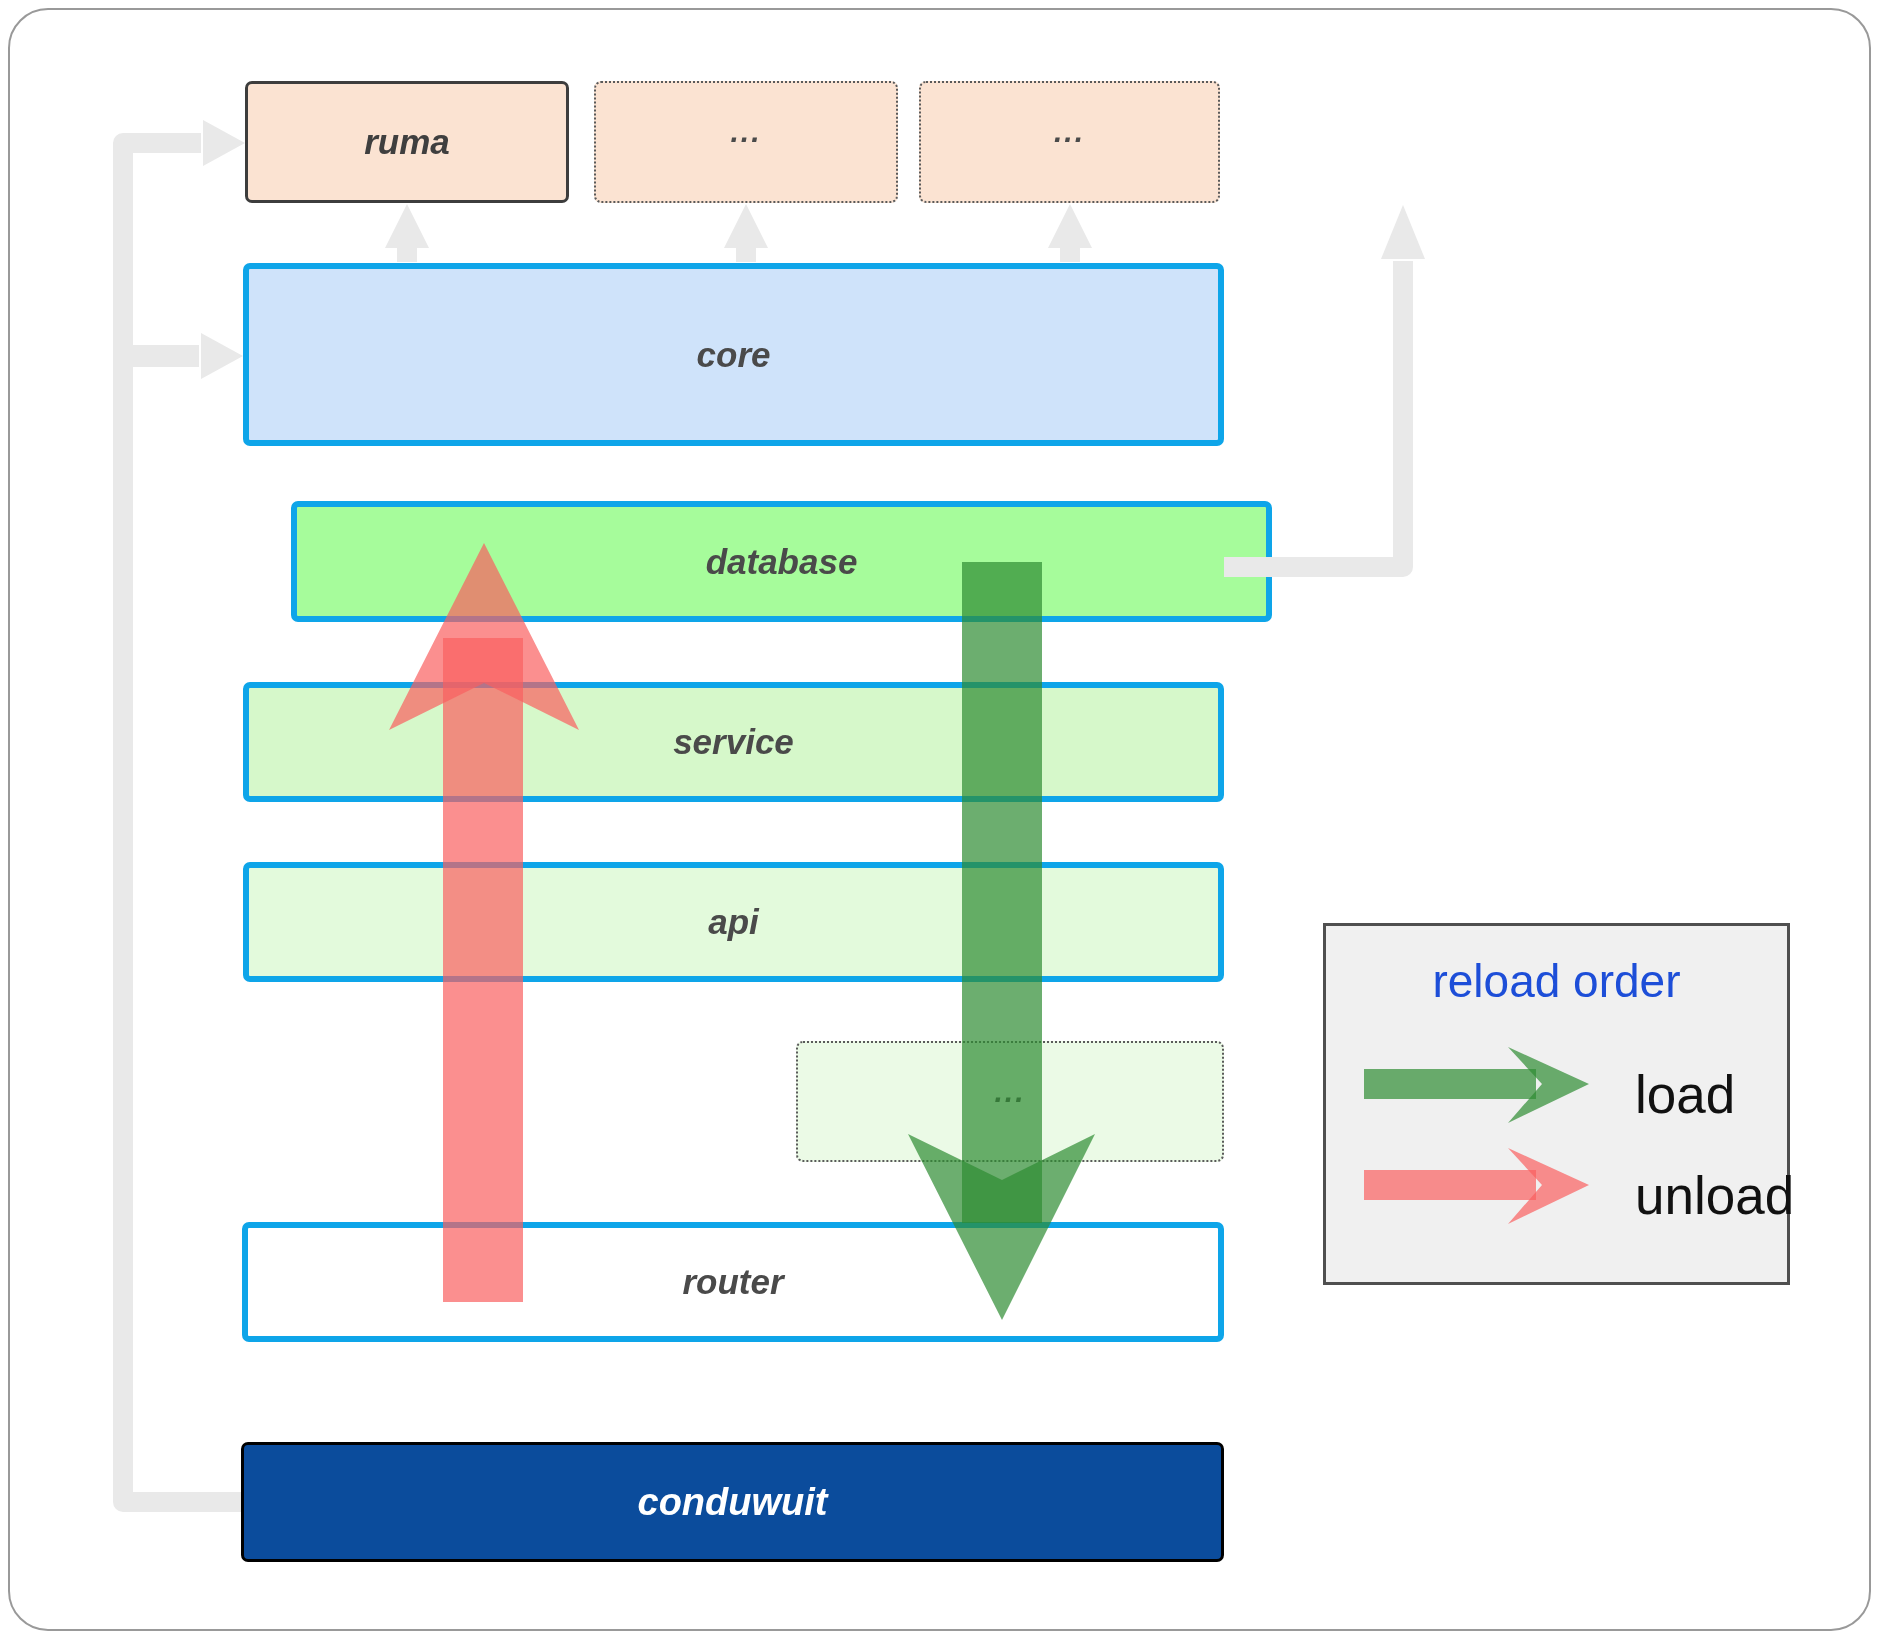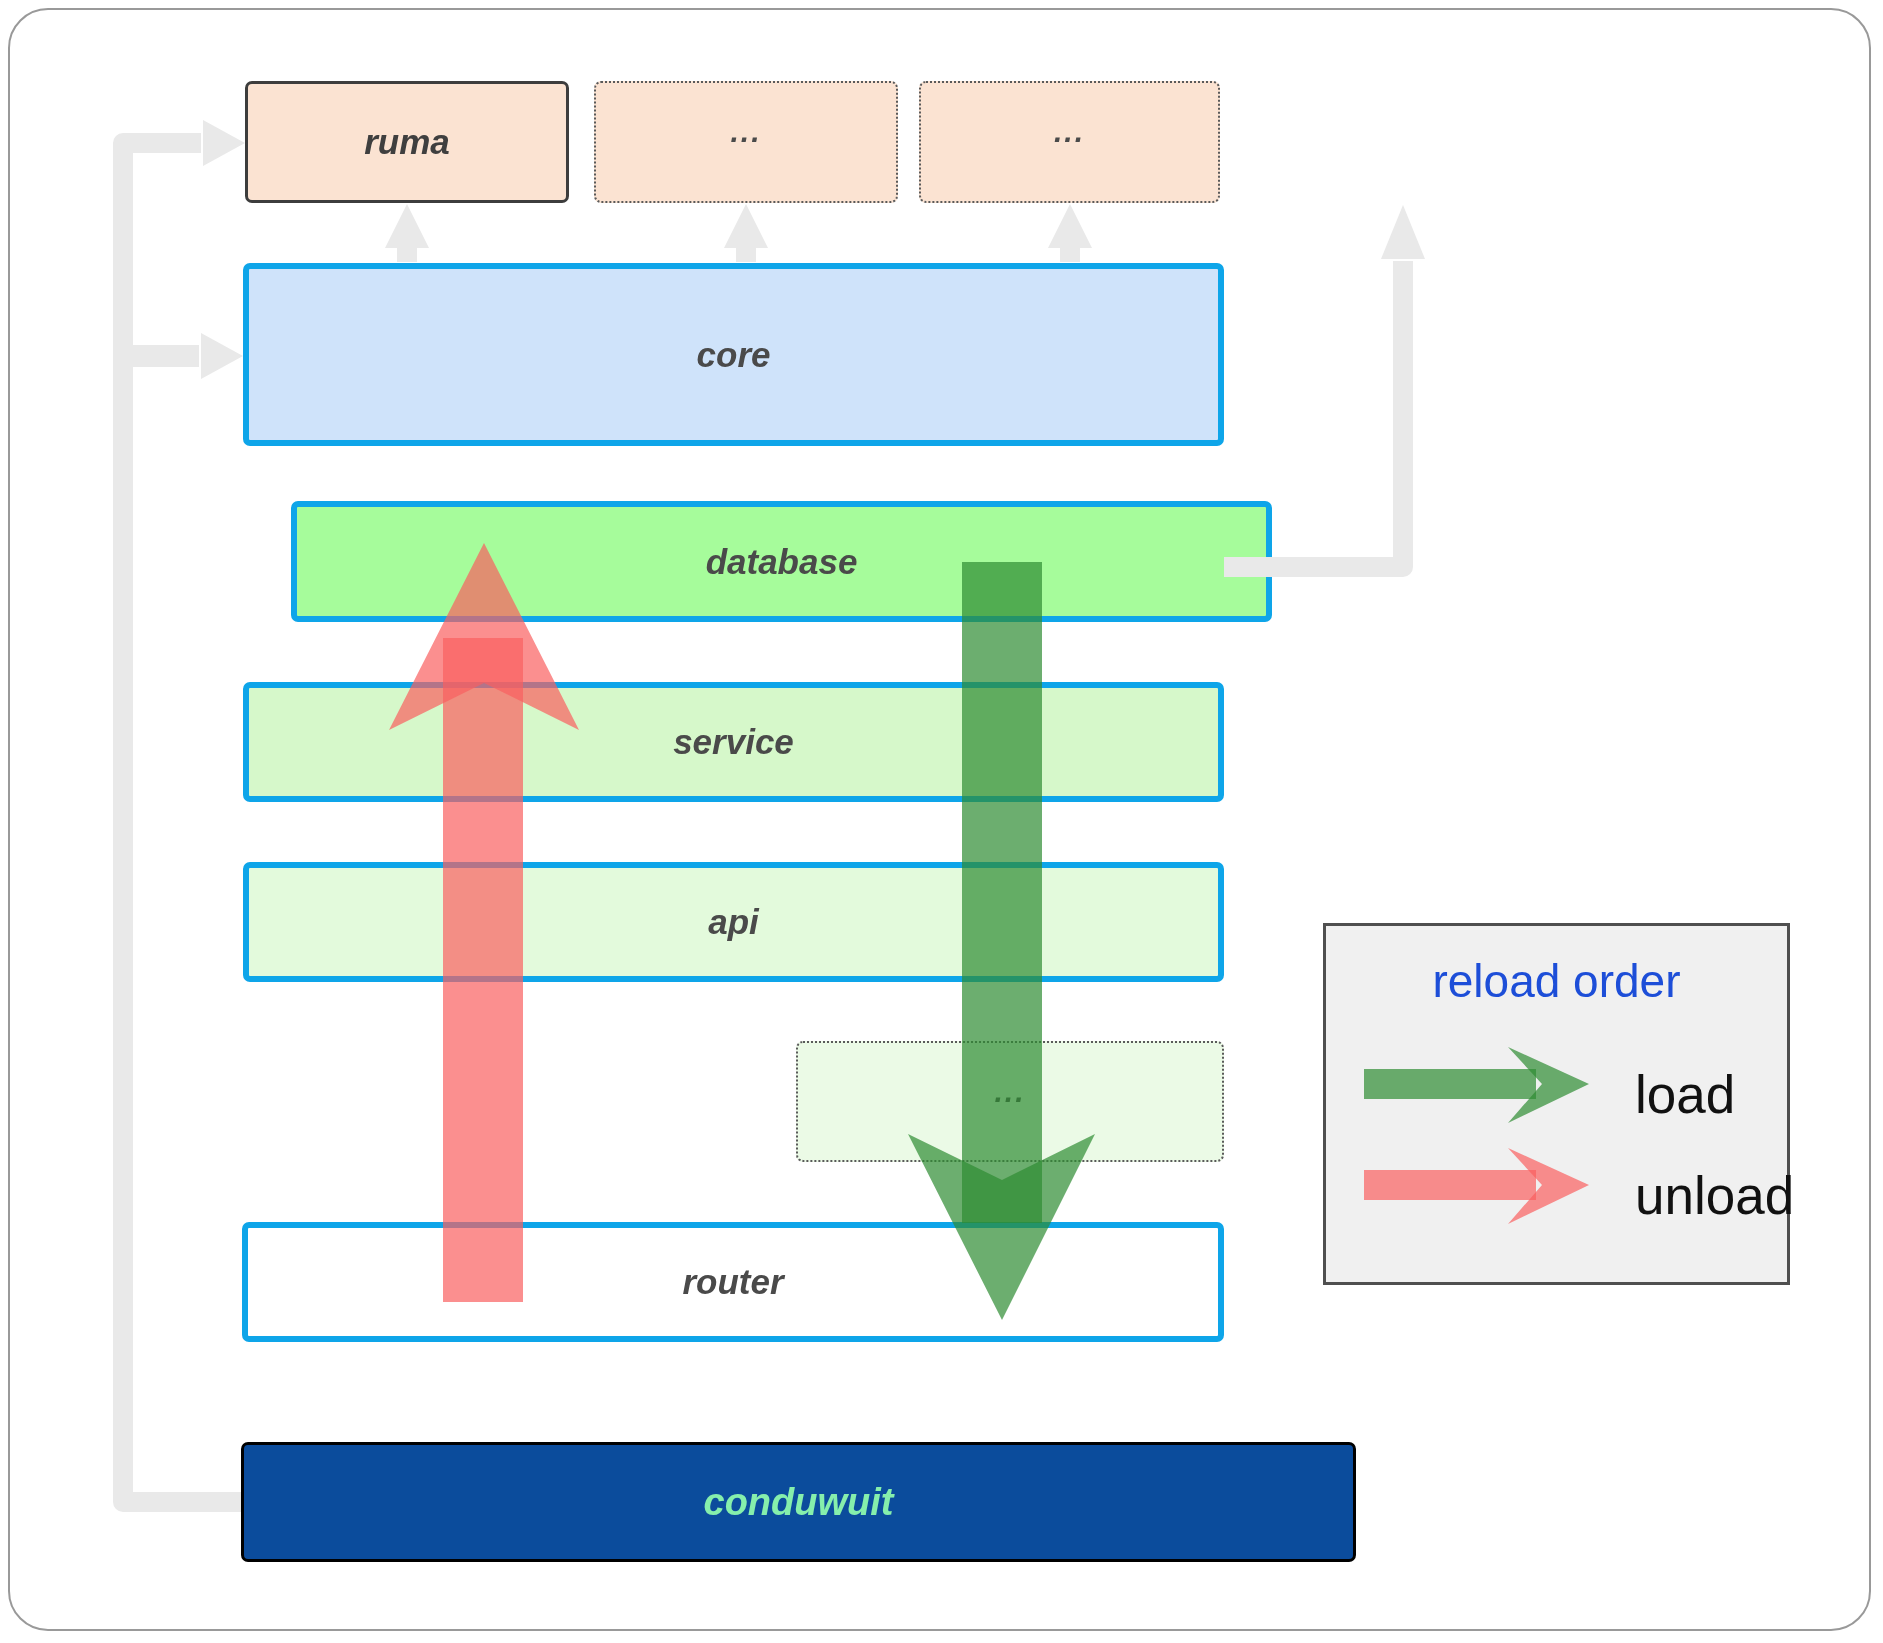--- a/index.html
+++ b/index.html
@@ -25,22 +25,22 @@
   #box-dots1     { left:594px;  top:81px;   width:304px; height:122px; }
   #box-dots2     { left:919px;  top:81px;   width:301px; height:122px; }
   #box-rocksdb   { left:1242px; top:81px;   width:325px; height:122px; color:#3f3f3f; }
   #box-core      { left:243px;  top:263px;  width:981px; height:183px; }
   #box-database  { left:243px;  top:501px;  width:981px; height:121px;margin-left:48px; }
   #box-service   { left:243px;  top:682px;  width:981px; height:120px; }
   #box-api       { left:243px;  top:862px;  width:981px; height:120px; }
   #box-admin     { left:250px;  top:1041px; width:442px; height:121px; color:#6e6e6e; }
   #box-dots3     { left:796px;  top:1041px; width:428px; height:121px; }
   #box-router    { left:242px;  top:1222px; width:982px; height:120px; }
-  #box-conduwuit { left:241px;  top:1442px; width:1115px; height:120px;
-                   font-size:38px; font-weight:700; color:#86efac; border:3px solid #000; }
+  #box-conduwuit { left:241px;  top:1442px; width:983px; height:120px;
+                   font-size:38px; font-weight:700; color:#ffffff; border:3px solid #000; }
 
   .dots-label { transform:translateY(-0.33em); letter-spacing:2px; font-weight:700; font-size:30px; }
 
   #legend {
     position:absolute; left:1323px; top:923px; width:467px; height:362px;
     border:3px solid #4f4f4f; box-sizing:border-box; z-index:2;
   }
   #legend-title {
     position:absolute; left:0; right:0; top:28px; text-align:center;
     font-size:46px; color:#1d4ed8; font-weight:400;

